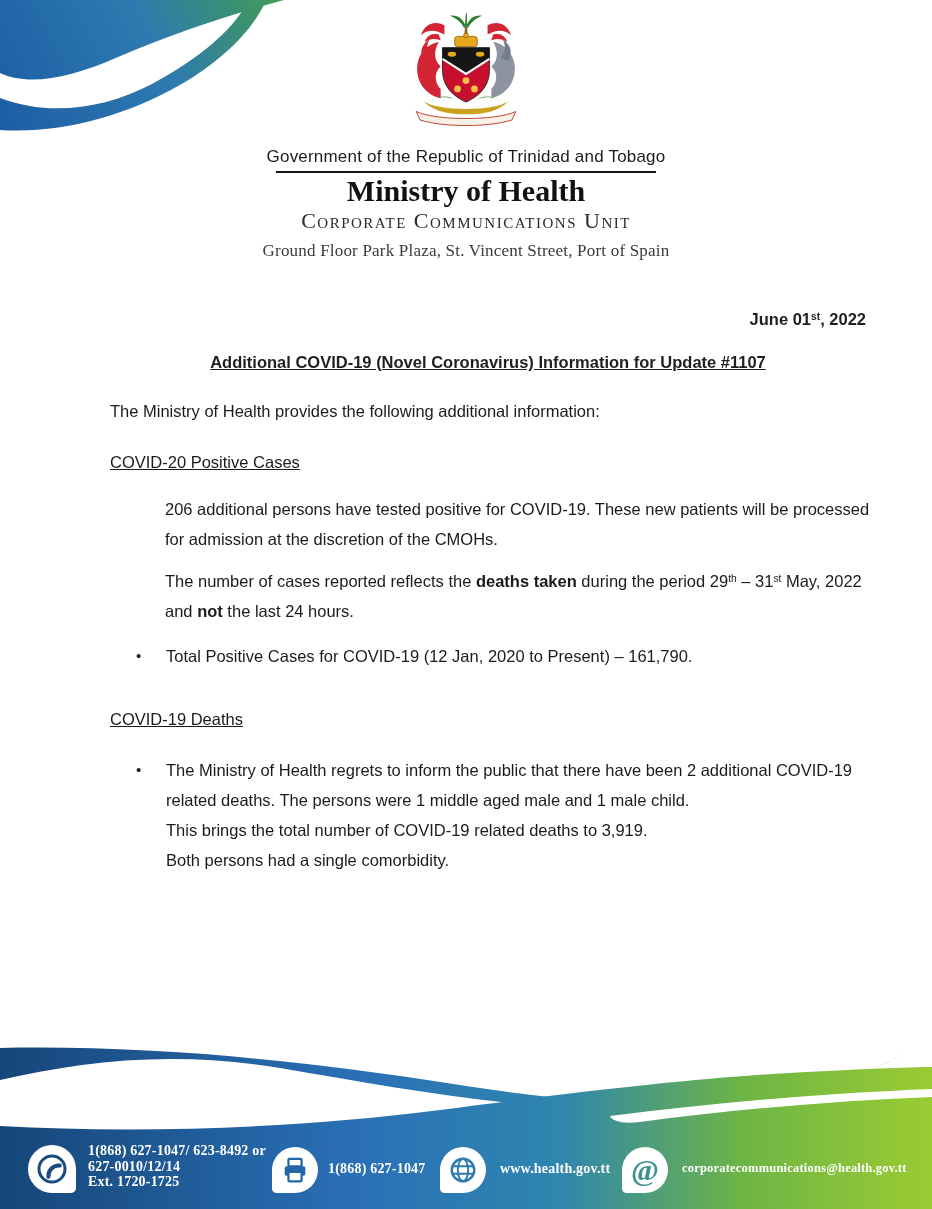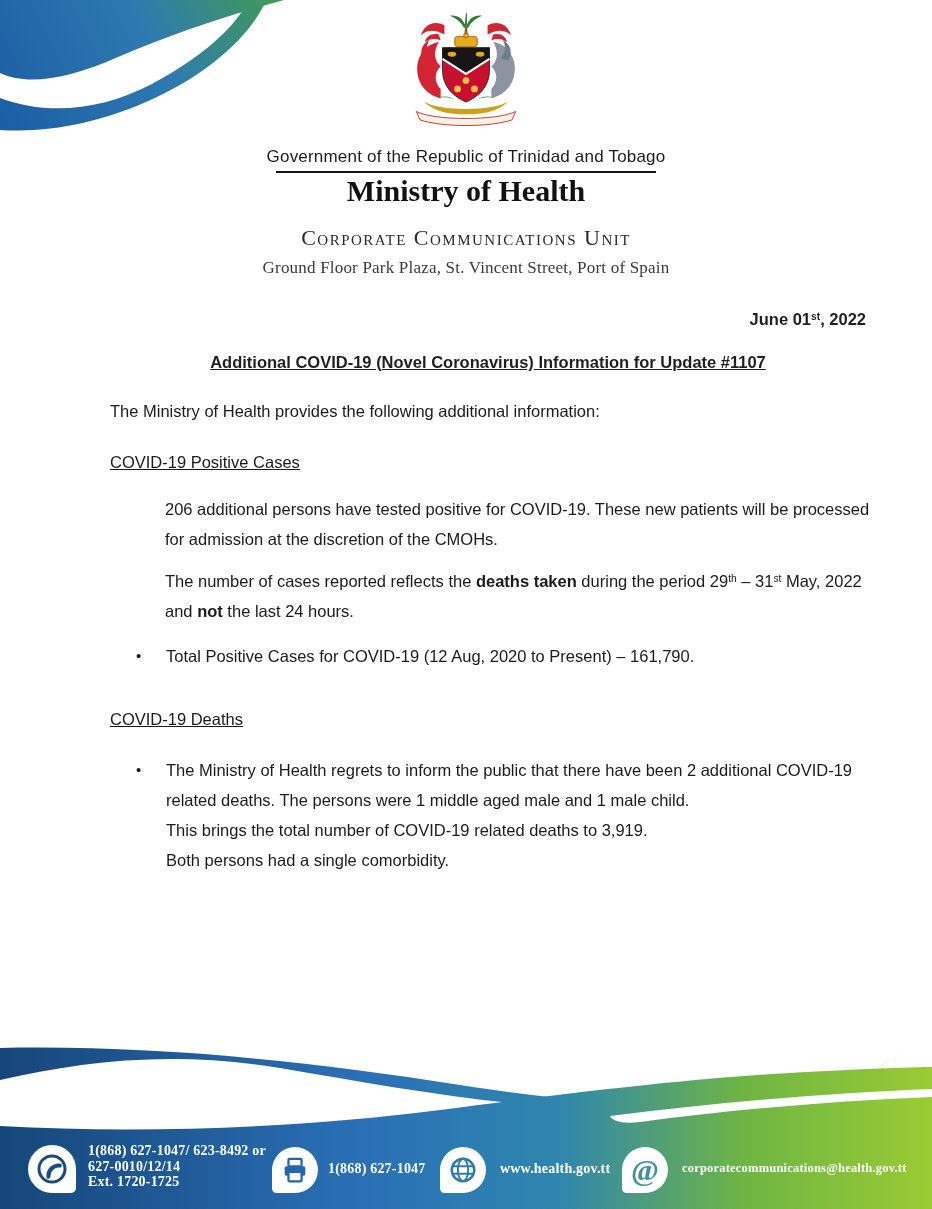--- a/index.html
+++ b/index.html
@@ -4,21 +4,21 @@
 <style>
   html,body{margin:0;padding:0;}
   body{width:932px;height:1209px;background:#ffffff;font-family:"Liberation Sans",sans-serif;color:#1f1f1f;position:relative;overflow:hidden;}
   .abs{position:absolute;}
   
   #corner-swoosh{left:0;top:0;}
   #letterhead{left:0;right:0;top:12px;text-align:center;}
   .gov-line{font-size:17px;color:#1c1c1c;margin-top:9px;letter-spacing:.2px;}
   .head-rule{width:380px;margin:4px auto 0;border-top:2px solid #161616;height:0;}
   .ministry{font-family:"Liberation Serif",serif;font-weight:bold;font-size:30px;color:#111;margin-top:1px;}
-  .ccu{font-family:"Liberation Serif",serif;font-variant:small-caps;font-size:22px;letter-spacing:1.5px;color:#2a2a2a;margin-top:17px;}
+  .ccu{font-family:"Liberation Serif",serif;font-variant:small-caps;font-size:22px;letter-spacing:1.5px;color:#2a2a2a;margin-top:0;}
   .address{font-family:"Liberation Serif",serif;font-size:17px;color:#3a3a3a;margin-top:7px;letter-spacing:.2px;}
   
   .body-txt{font-size:16.5px;line-height:30px;color:#1b1b1b;}
   #date-line{right:66px;top:310px;font-weight:bold;font-size:16.5px;margin-left:44px;}
   #doc-title{left:110px;right:66px;top:353px;text-align:center;font-weight:bold;font-size:16.5px;text-decoration:underline;}
   #intro{left:110px;top:396px;width:740px;}
   .section-head{font-size:16.5px;text-decoration:underline;}
   #sec1-head{left:110px;top:447px;}
   #p1{left:165px;top:494px;width:706px;}
   #p2{left:165px;top:566px;width:712px;}
@@ -92,26 +92,26 @@
   <div class="head-rule"></div>
   <div class="ministry">Ministry of Health</div>
   <div class="ccu">Corporate Communications Unit</div>
   <div class="address">Ground Floor Park Plaza, St. Vincent Street, Port of Spain</div>
 </div>
 
 <div id="date-line" class="abs"><span style="font-weight: bold;">June 01</span><sup style="font-weight: bold;">st</sup><span style="font-weight: bold;">, 2022</span></div>
 <div id="doc-title" class="abs">Additional COVID-19 (Novel Coronavirus) Information for Update #1107</div>
 <div id="intro" class="abs body-txt">The Ministry of Health provides the following additional information:</div>
 
-<div id="sec1-head" class="abs section-head body-txt">COVID-19 Positive Cases</div>
+<div id="sec1-head" class="abs section-head body-txt">COVID-20 Positive Cases</div>
 <div id="p1" class="abs body-txt"><span>206 additional persons have tested positive for COVID-19. These new patients will be processed for admission at the discretion of the CMOHs.</span></div>
 <div id="p2" class="abs body-txt"><span>The number of cases reported reflects the </span><span style="font-weight: bold;">deaths taken</span><span> during the period 29</span><sup>th</sup><span> – 31</span><sup>st</sup><span> May, 2022 and </span><span style="font-weight: bold;">not</span><span> the last 24 hours.</span></div>
 <div id="b1" class="abs body-txt bullet-row">
   <span class="bullet-marker">•</span>
-  <span><span>Total Positive Cases for COVID-19 (12 Aug, 2020 to Present) – 161,790.</span></span>
+  <span><span>Total Positive Cases for COVID-19 (12 Jan, 2020 to Present) – 161,790.</span></span>
 </div>
 
 <div id="sec2-head" class="abs section-head body-txt">COVID-19 Deaths</div>
 <div id="b2" class="abs body-txt bullet-row">
   <span class="bullet-marker">•</span>
   <span><span>The Ministry of Health regrets to inform the public that there have been 2 additional COVID-19 related deaths. The persons were 1 middle aged male and 1 male child.</span><br><span>This brings the total number of COVID-19 related deaths to 3,919.</span><br><span>Both persons had a single comorbidity.</span></span>
 </div>
 
 <div id="footer" class="abs">
   <svg class="bg" width="932" height="169" viewBox="0 0 932 169">

